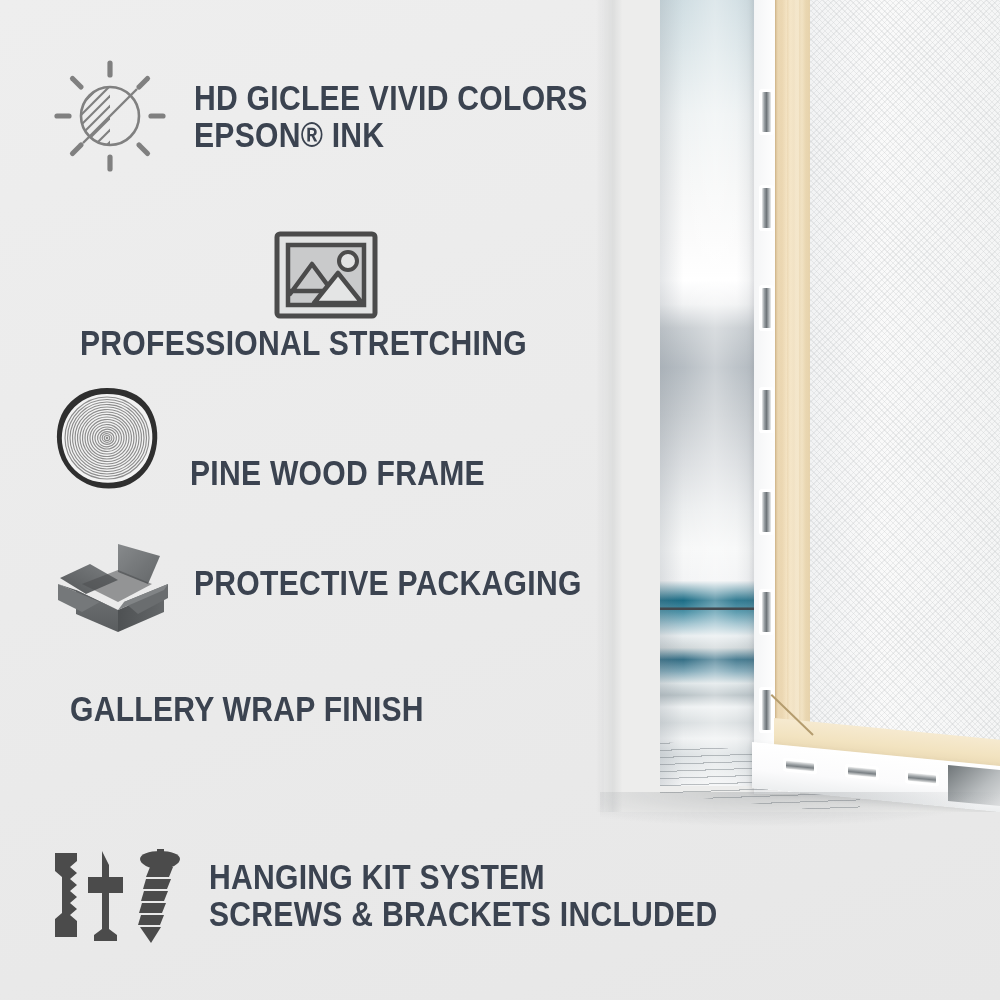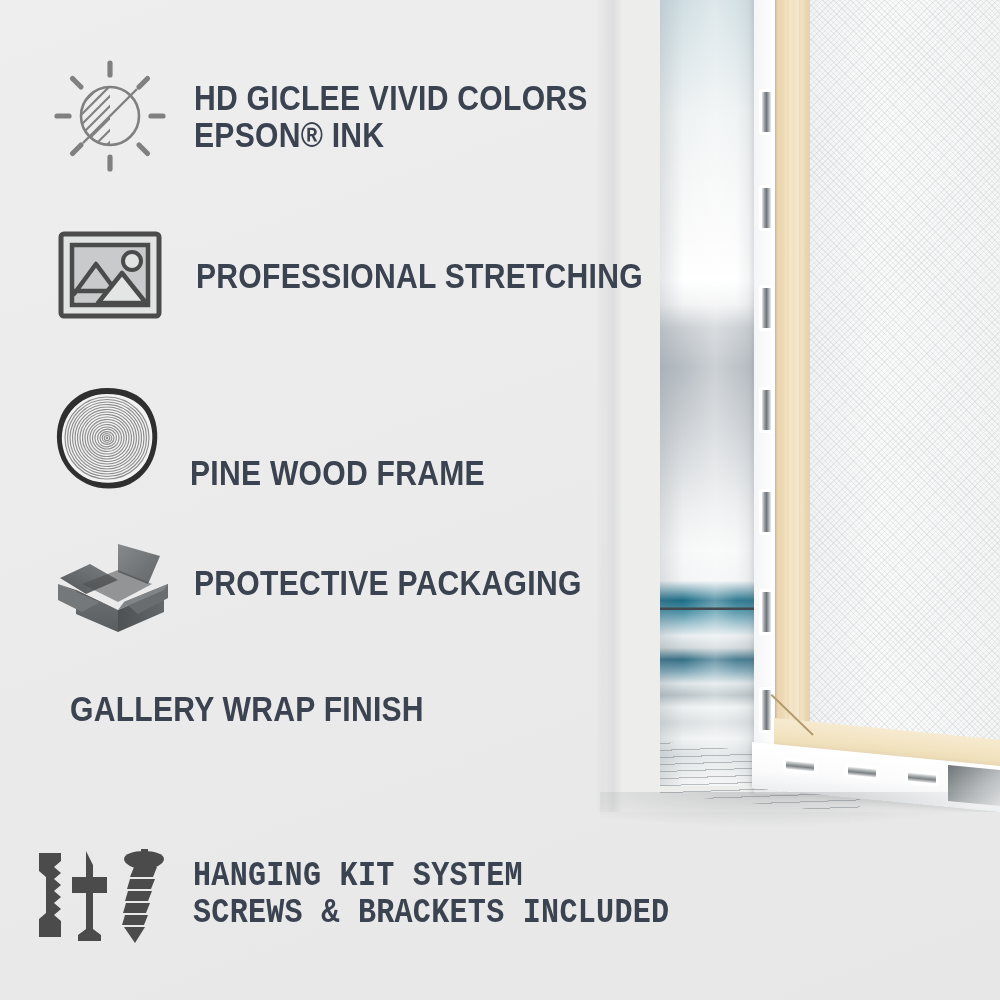--- a/index.html
+++ b/index.html
@@ -47,25 +47,25 @@
     line-height: 1.07;
     letter-spacing: 0.3px;
     transform: scaleX(0.86);
     transform-origin: left center;
     white-space: nowrap;
   }
   .feature-text .line { display: block; }
 
   
   .row-1 { left: 52px;  top: 58px;  }
-  .row-2 { left: 52px;  top: 228px; }
+  .row-2 { left: 52px;  top: 228px; flex-direction: column; }
   .row-3 { left: 52px;  top: 385px; align-items: flex-end; }
   .row-4 { left: 52px;  top: 528px; text-align: center; }
   .row-5 { left: 52px;  top: 690px; }
-  .row-6 { left: 31px;  top: 845px; font-family: Liberation Mono, monospace; }
+  .row-6 { left: 47px;  top: 845px; }
 
   .row-1 .feature-text { margin-left: 26px; }
   .row-2 .feature-text { margin-left: 28px; }
   .row-3 .feature-text { margin-left: 28px; }
   .row-4 .feature-text { margin-left: 18px; }
   .row-5 .feature-text { margin-left: 18px; }
   .row-6 .feature-text { margin-left: 22px; }
 
   
   .photo {

